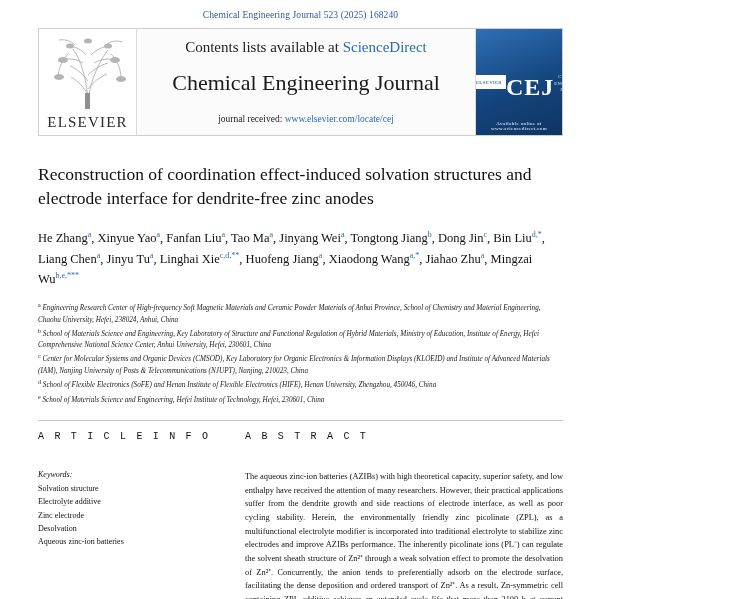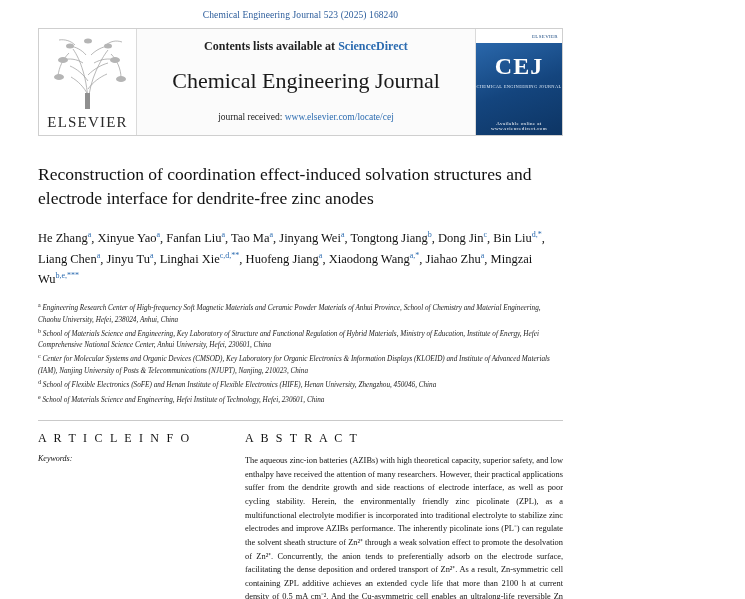--- a/index.html
+++ b/index.html
@@ -69,23 +69,22 @@
     z-index: 2;
   }
   .mast-center {
     flex: 1;
     text-align: center;
     padding-top: 10px;
     box-sizing: border-box;
     background: #fbfbfb;
   }
   .contents-line {
-    font-size: 12px;
+    font-size: 15px;
     color: #222;
-    font-weight: bold;
   }
   .contents-line .sd {
     color: #2b6bb0;
   }
   .journal-title {
     font-size: 22px;
     margin-top: 14px;
     color: #1a1a1a;
     font-family: "Liberation Serif", serif;
   }
@@ -103,21 +102,21 @@
     border-left: 1px solid #dadada;
     background: #1b4f8a;
     position: relative;
     overflow: hidden;
   }
   .cej-cover {
     position: absolute;
     inset: 0;
     background: linear-gradient(160deg,#2f6fb5 0%, #14457e 55%, #0d3564 100%);
     display: flex;
-    flex-direction: column;
+    flex-direction: row;
     align-items: center;
   }
   .cej-top {
     width: 100%;
     height: 14px;
     background: #ffffff;
     display: flex;
     align-items: center;
     justify-content: flex-end;
     box-sizing: border-box;
@@ -206,25 +205,25 @@
     gap: 22px;
   }
   .col-left {
     width: 185px;
     flex: none;
   }
   .col-right {
     flex: 1;
   }
   .sec-head {
-    font-size: 12px;
+    font-size: 10px;
     letter-spacing: 2.2px;
     color: #111;
-    margin-bottom: 8px;
-    font-family: Liberation Serif, serif;
+    margin-bottom: 28px;
+    font-family: Liberation Mono, monospace;
   }
   .kw-title {
     font-size: 8px;
     font-style: italic;
     color: #111;
     margin-bottom: 3px;
   }
   .kw-list {
     font-size: 8px;
     line-height: 1.65;
@@ -315,20 +314,27 @@
       <div class="aff-row"><sup>d</sup><span> School of Flexible Electronics (SoFE) and Henan Institute of Flexible Electronics (HIFE), Henan University, Zhengzhou, 450046, China</span></div>
       <div class="aff-row"><sup>e</sup><span> School of Materials Science and Engineering, Hefei Institute of Technology, Hefei, 230601, China</span></div>
     </div>
 
   <div class="rule"></div>
 
   <div class="cols">
     <div class="col-left">
       <div class="sec-head">A R T I C L E   I N F O</div>
       <div class="kw-title">Keywords:</div>
+      <div class="kw-list">
+          <div>Solvation structure</div>
+          <div>Electrolyte additive</div>
+          <div>Zinc electrode</div>
+          <div>Desolvation</div>
+          <div>Aqueous zinc-ion batteries</div>
+        </div>
     </div>
     <div class="col-right">
       <div class="sec-head">A B S T R A C T</div>
       <div class="abstract-text">The aqueous zinc-ion batteries (AZIBs) with high theoretical capacity, superior safety, and low enthalpy have received the attention of many researchers. However, their practical applications suffer from the dendrite growth and side reactions of electrode interface, as well as poor cycling stability. Herein, the environmentally friendly zinc picolinate (ZPL), as a multifunctional electrolyte modifier is incorporated into traditional electrolyte to stabilize zinc electrodes and improve AZIBs performance. The inherently picolinate ions (PL⁻) can regulate the solvent sheath structure of Zn²⁺ through a weak solvation effect to promote the desolvation of Zn²⁺. Concurrently, the anion tends to preferentially adsorb on the electrode surface, facilitating the dense deposition and ordered transport of Zn²⁺. As a result, Zn-symmetric cell containing ZPL additive achieves an extended cycle life that more than 2100 h at current density of 0.5 mA cm⁻². And the Cu-asymmetric cell enables an ultralong-life reversible Zn plating/stripping process, achieving over 2700 cycles with an average coulombic efficiency (CE) as high as 99.72 %. Furthermore, the Zn||CNT-MnO₂ full battery exhibits enhanced capacity retention and cycling stability with ZPL molecules. This study develops a new additive with synergistic effects for achieving dendrite-free Zn anodes and designing high-performance AZIBs.</div>
     </div>
   </div>
 
 </div>
 
 </body></html>

